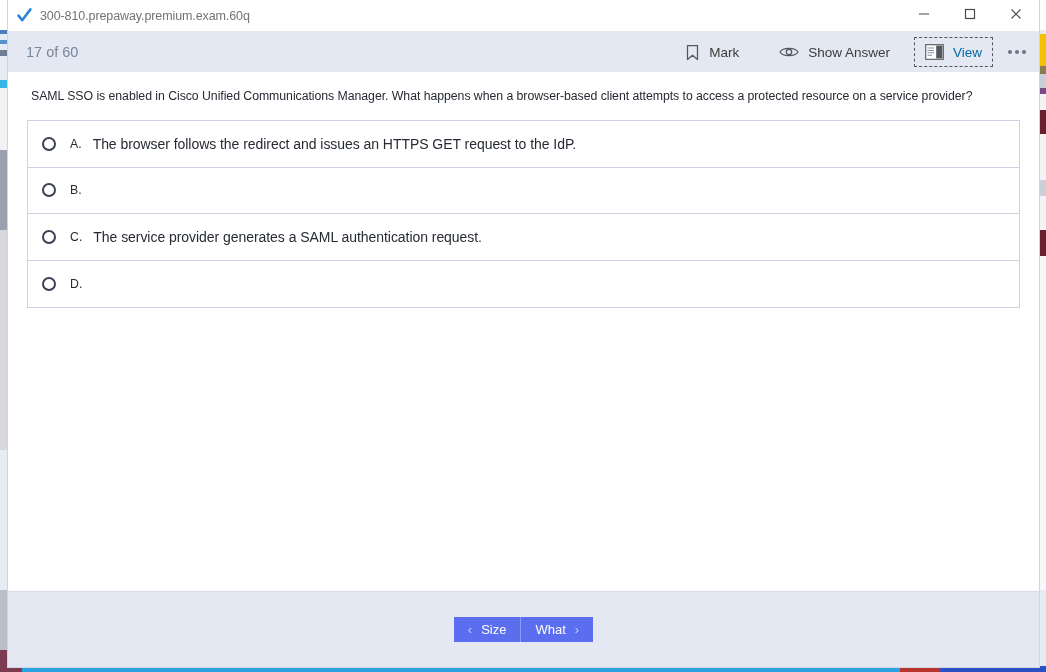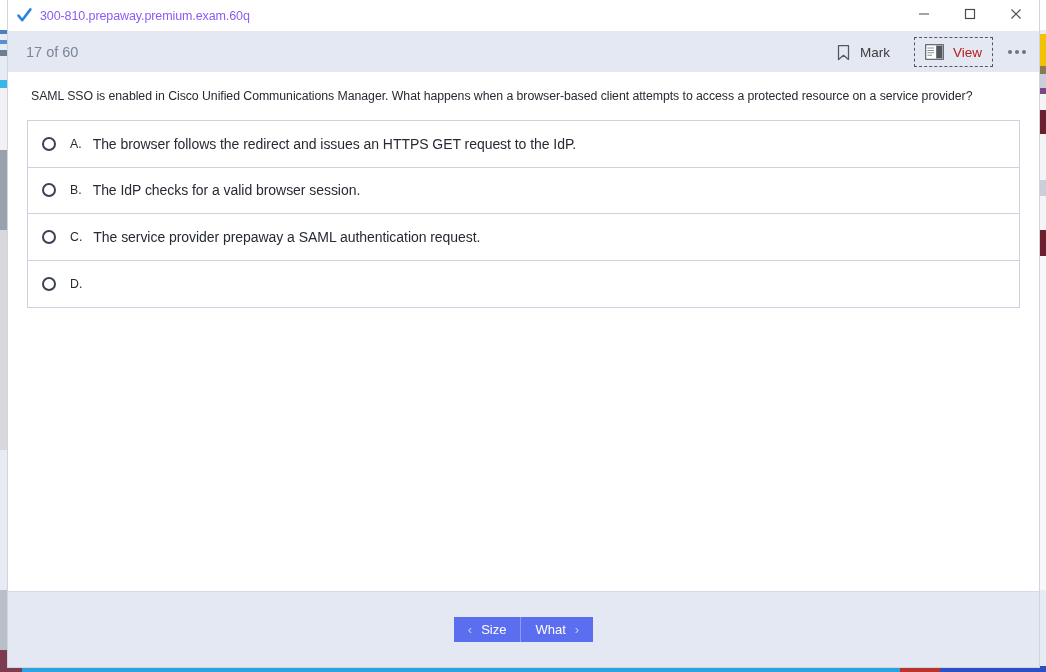--- a/index.html
+++ b/index.html
@@ -97,21 +97,21 @@
     border-bottom: 1px solid #e8e8ec;
   }
   #app-logo {
     width: 18px; height: 18px;
     margin-left: 7px; margin-right: 7px;
     flex: 0 0 18px;
     display: flex; align-items: center; justify-content: center;
   }
   #window-title {
     font-size: 12.5px;
-    color: #8b5cf6;
+    color: #737373;
     letter-spacing: -0.1px;
     white-space: nowrap;
     flex: 1 1 auto;
   }
   .win-controls { display: flex; flex: 0 0 auto; height: 32px; }
   .win-btn {
     width: 46px; height: 31px;
     display: flex; align-items: center; justify-content: center;
     cursor: default;
   }
@@ -150,21 +150,21 @@
   .tool-btn .tool-label {
     font-size: 13.5px;
     color: #3c3c3c;
     white-space: nowrap;
   }
   .tool-btn.focused {
     border: 1px dashed #53585f;
     padding: 0 10px;
     margin: 0 4px;
   }
-  .tool-btn.focused .tool-label { color: #b91c1c; }
+  .tool-btn.focused .tool-label { color: #0369a1; }
   .tool-icon { display: flex; align-items: center; justify-content: center; flex: 0 0 auto; }
   #more-btn {
     width: 40px; height: 40px;
     display: flex; align-items: center; justify-content: center;
     margin-right: 2px;
     cursor: default;
   }
   .dot { width: 4px; height: 4px; border-radius: 50%; background: #6e7480; margin: 0 1.5px; }
 
   
@@ -295,20 +295,29 @@
 
       <div class="tool-btn">
         <span class="tool-icon">
           <svg width="15" height="17" viewBox="0 0 15 17">
             <path d="M2.5 1.5 h10 v14 l-5 -4.2 l-5 4.2 z" fill="none" stroke="#53585f" stroke-width="1.25" stroke-linejoin="round"></path>
           </svg>
         </span>
         <span class="tool-label">Mark</span>
       </div>
 
+      <div class="tool-btn">
+        <span class="tool-icon">
+          <svg width="20" height="14" viewBox="0 0 20 14">
+            <path d="M1 7 C4 2.2, 16 2.2, 19 7 C16 11.8, 4 11.8, 1 7 Z" fill="none" stroke="#53585f" stroke-width="1.2"></path>
+            <circle cx="10" cy="7" r="2.7" fill="none" stroke="#53585f" stroke-width="1.2"></circle>
+          </svg>
+        </span>
+        <span class="tool-label">Show Answer</span>
+      </div>
 
 
       <div class="tool-btn focused">
         <span class="tool-icon">
           <svg width="19" height="16" viewBox="0 0 19 16">
             <rect x="0.7" y="0.7" width="17.6" height="14.6" fill="#ffffff" stroke="#53585f" stroke-width="1.1"></rect>
             <rect x="11.2" y="1.6" width="6.2" height="12.8" fill="#53585f"></rect>
             <path d="M2.4 4 H9 M2.4 6.4 H9 M2.4 8.8 H9 M2.4 11.2 H7" stroke="#8a8f98" stroke-width="1.05"></path>
           </svg>
         </span>
@@ -333,27 +342,26 @@
 
       <div class="option-row">
         <span class="radio"></span>
         <span class="option-letter">A.</span>
         <span class="option-text">The browser follows the redirect and issues an HTTPS GET request to the IdP.</span>
       </div>
 
       <div class="option-row">
         <span class="radio"></span>
         <span class="option-letter">B.</span>
-        <span class="option-text">The IdP checks for a valid browser session.</span>
       </div>
 
       <div class="option-row">
         <span class="radio"></span>
         <span class="option-letter">C.</span>
-        <span class="option-text">The service provider prepaway a SAML authentication request.</span>
+        <span class="option-text">The service provider generates a SAML authentication request.</span>
       </div>
 
       <div class="option-row">
         <span class="radio"></span>
         <span class="option-letter">D.</span>
       </div>
 
     </div>
   </div>
 

